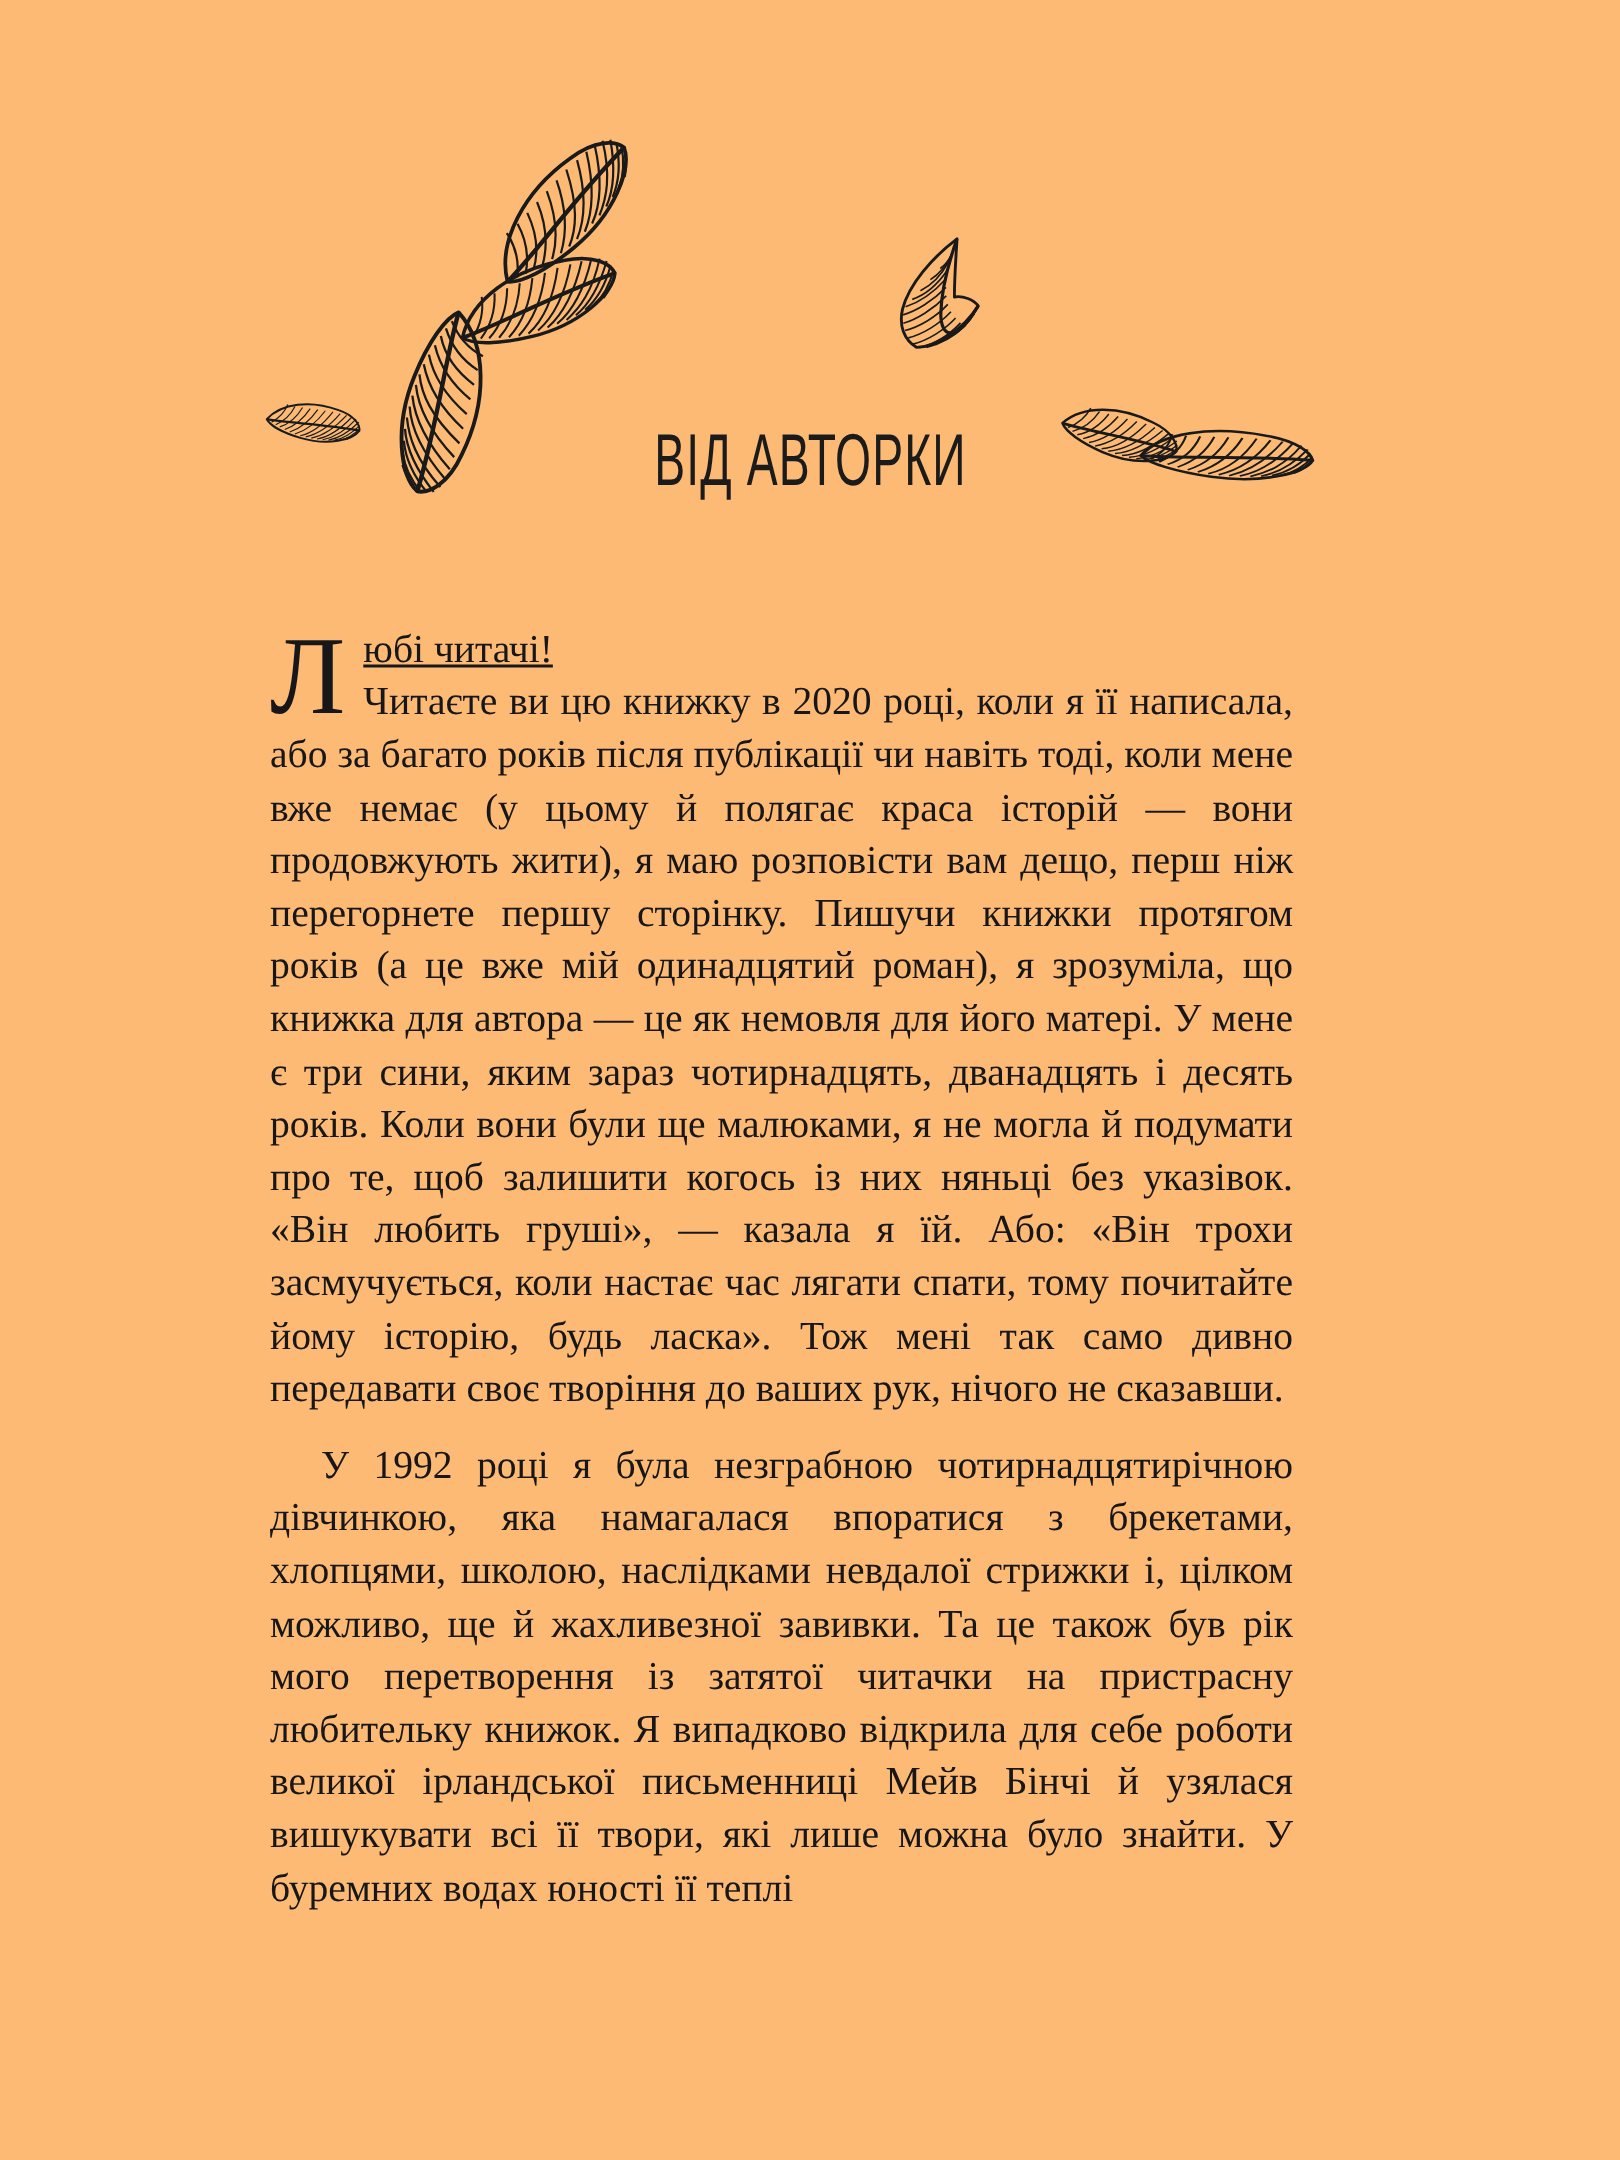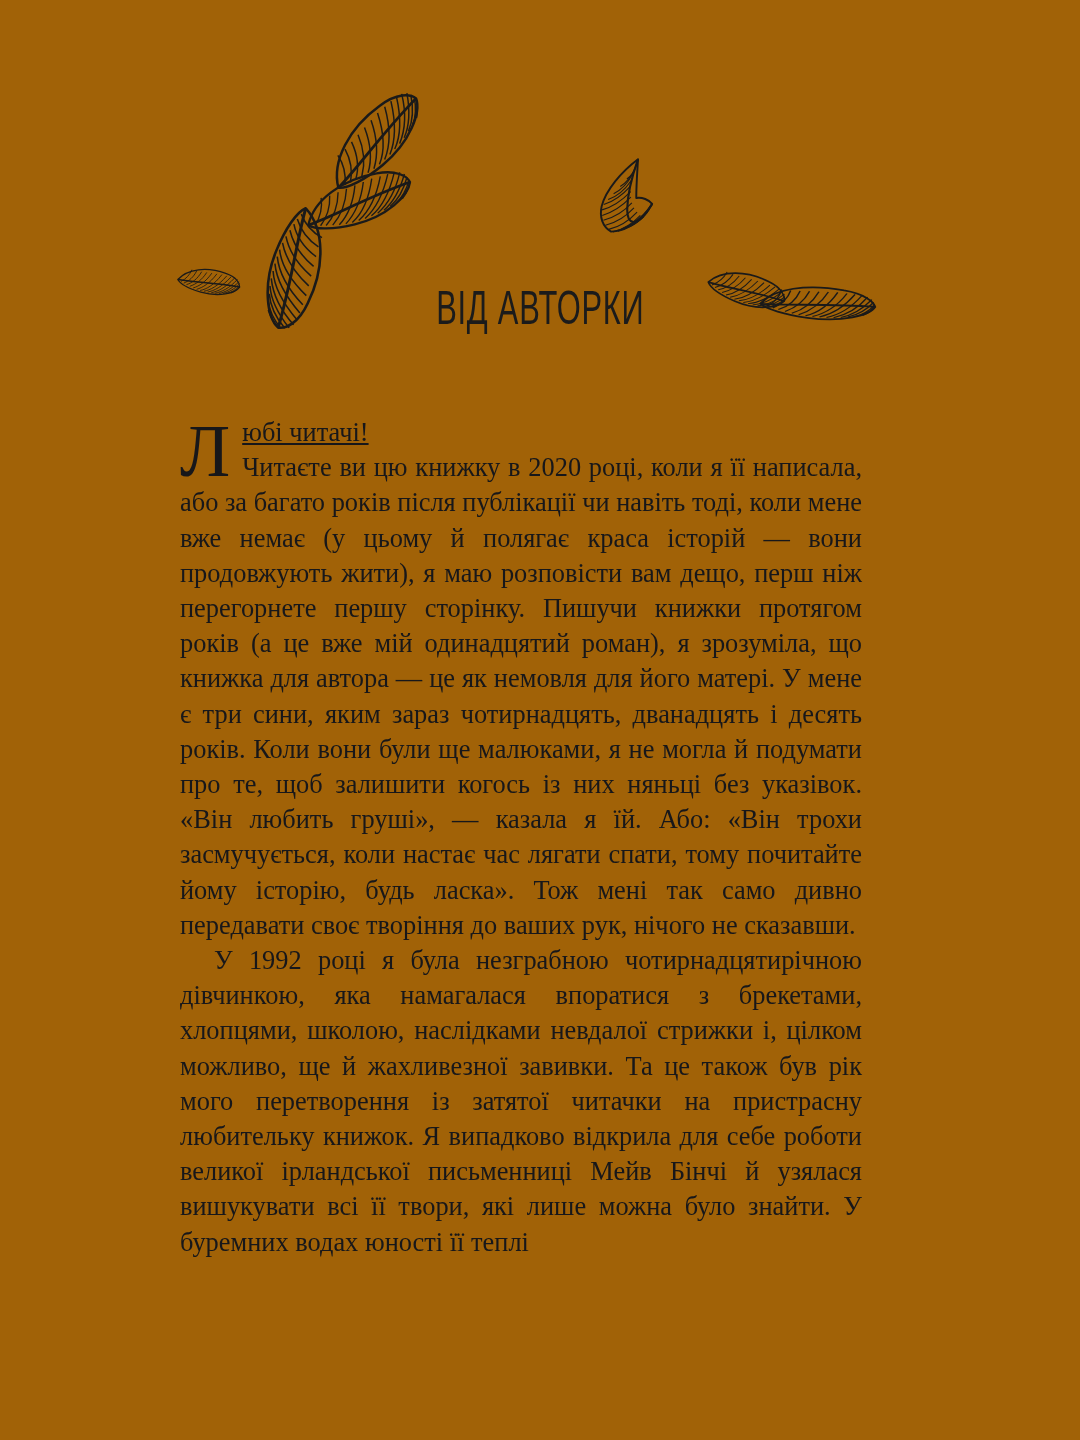--- a/index.html
+++ b/index.html
@@ -5,21 +5,21 @@
 <style>
   html, body {
     margin: 0;
     padding: 0;
     background: #ffffff;
   }
   #page {
     position: relative;
     width: 1080px;
     height: 1440px;
-    background: #a16207;
+    background: #fdba74;
     overflow: hidden;
     font-family: "Liberation Serif", "DejaVu Serif", serif;
   }
 
   
   .leaf-layer {
     position: absolute;
     left: 0;
     top: 0;
     width: 1080px;
@@ -60,20 +60,21 @@
     line-height: 35.2px;
     text-align: justify;
     text-justify: inter-word;
     hyphens: manual;
   }
   #body-text p {
     margin: 0;
   }
   #body-text p.indent {
     text-indent: 34px;
+    margin-top: 16px;
   }
 
   
   #dropcap {
     float: left;
     font-family: "Liberation Serif", "DejaVu Serif", serif;
     font-size: 74px;
     line-height: 60px;
     padding: 6px 12px 0 0;
     color: #17171a;

